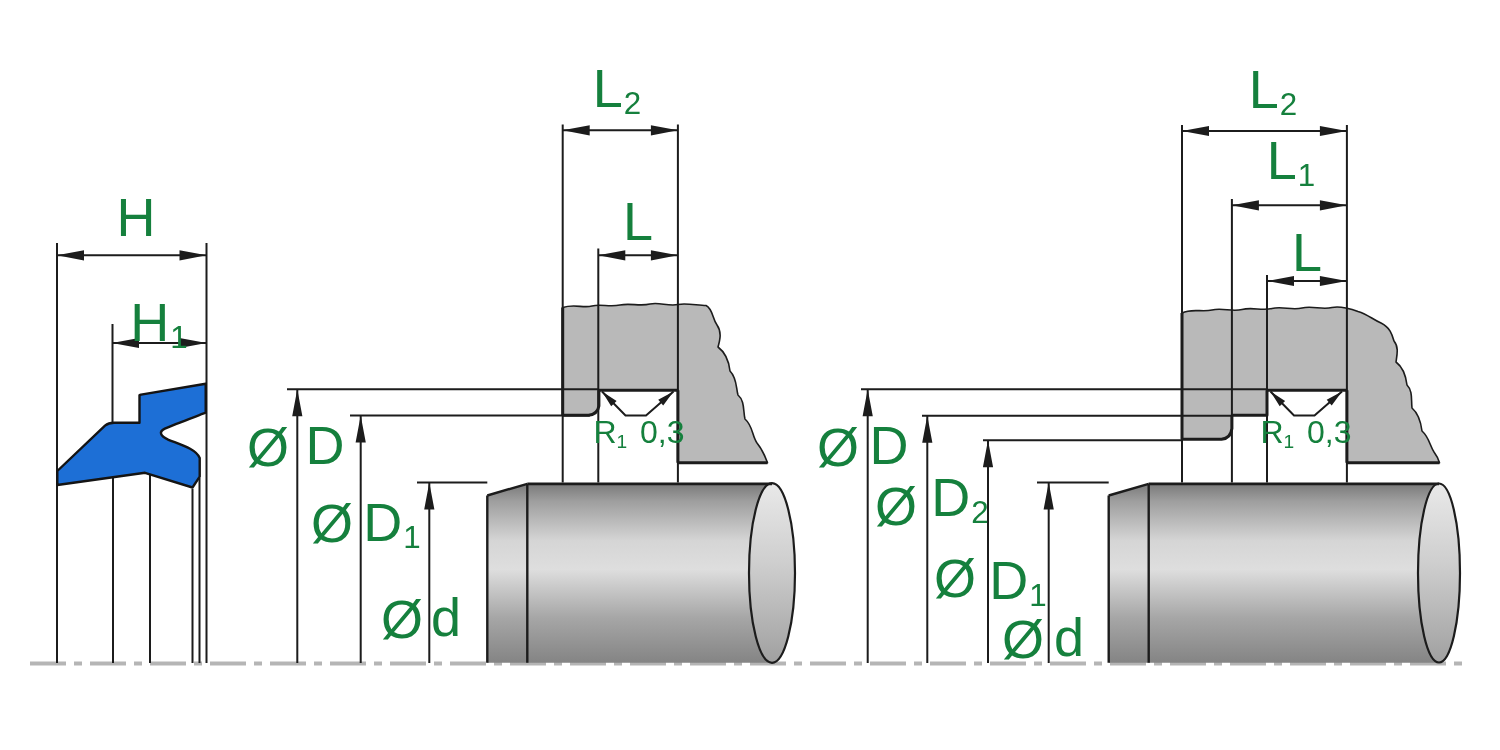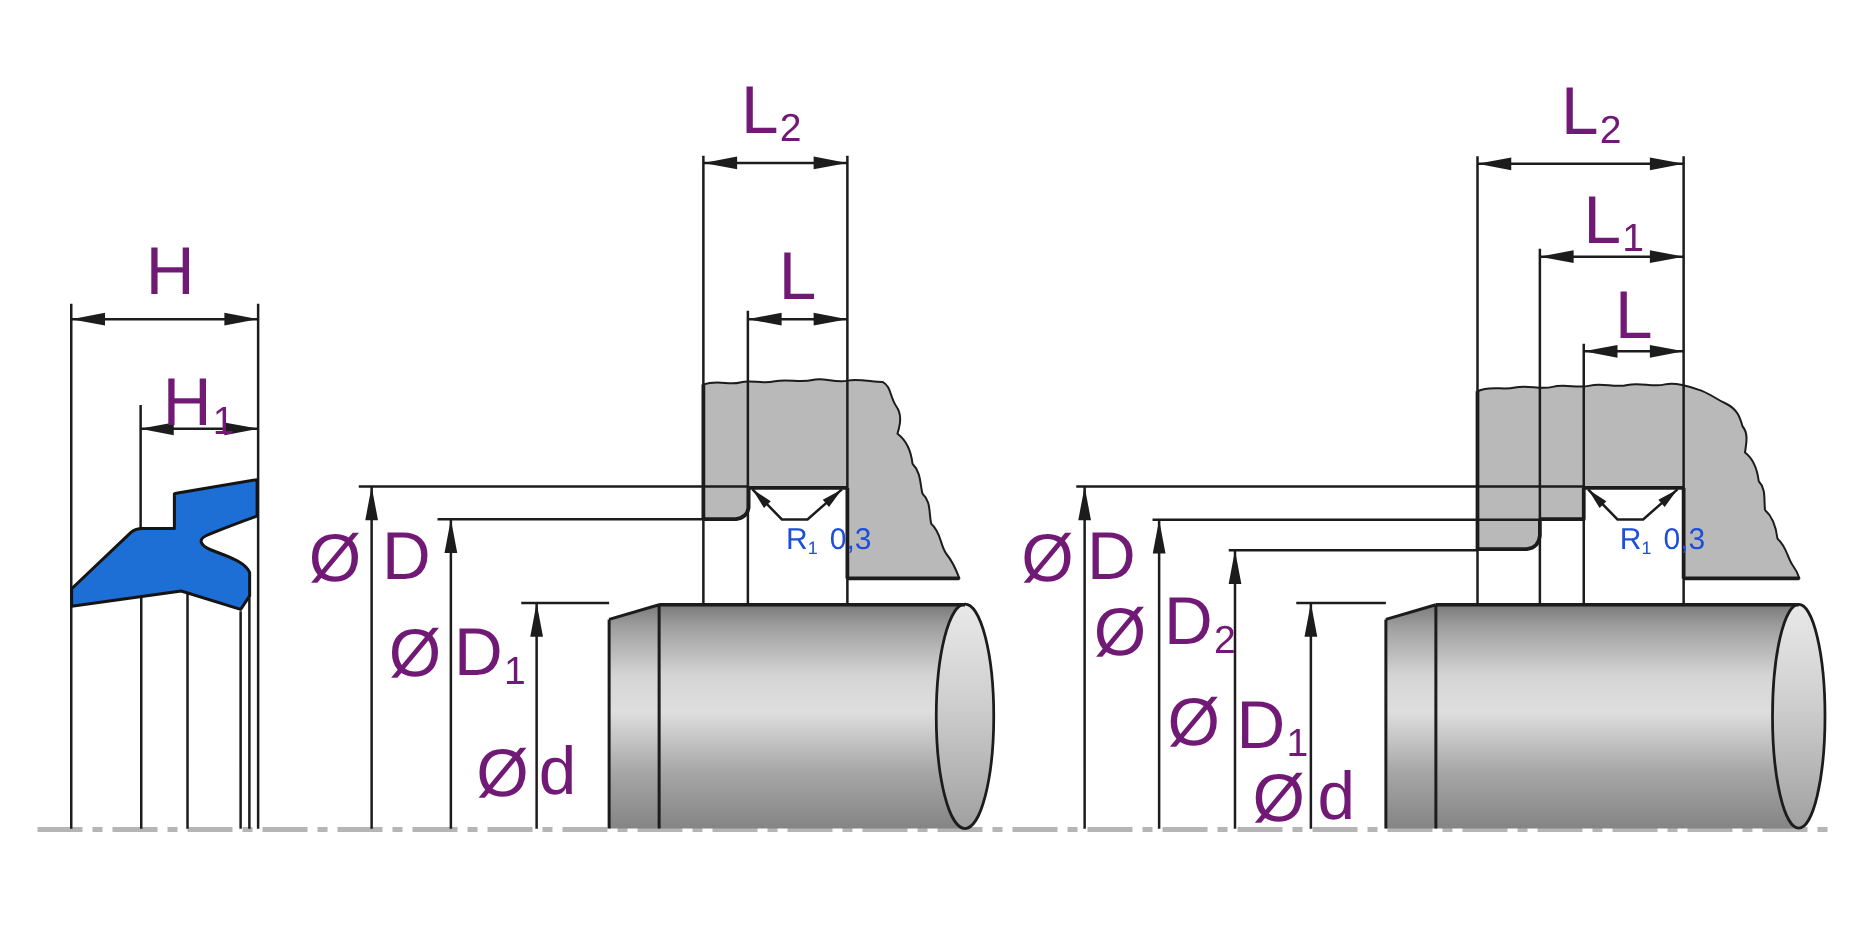--- a/index.html
+++ b/index.html
@@ -1,23 +1,23 @@
 <!DOCTYPE html>
 <html><head>
 <meta charset="utf-8">
 <style>
   html,body{margin:0;padding:0;background:#ffffff;}
   #stage{position:relative;width:1500px;height:750px;background:#ffffff;overflow:hidden;
          font-family:"Liberation Sans", sans-serif;color:#1c1c1c;}
   #drawing{position:absolute;left:0;top:0;}
   .lbl{position:absolute;transform:translate(-50%,-50%);font-size:54px;line-height:1;
-       white-space:nowrap;color:#701a75;}
+       white-space:nowrap;color:#15803d;}
   .lbl .sub{font-size:.58em;position:relative;top:.22em;margin-left:1px;}
-  .rnote{position:absolute;transform:translate(-50%,-50%);font-size:24px;line-height:1;
-         white-space:nowrap;color:#1d4ed8;margin-left:24px;}
+  .rnote{position:absolute;transform:translate(-50%,-50%);font-size:32px;line-height:1;
+         white-space:nowrap;color:#15803d;}
   .rnote .sub{font-size:.6em;position:relative;top:.28em;}
   .rnote .rv{margin-left:.4em;}
 </style>
 </head>
 <body>
 
 <div id="stage">
 
 <svg id="drawing" width="1500" height="750" viewBox="0 0 1500 750">
   <defs>
@@ -132,21 +132,21 @@
   <div class="lbl" style="left:638px;top:221px"><span>L</span></div>
   <div class="lbl" style="left:268px;top:447px"><span>Ø</span></div>
   <div class="lbl" style="left:325px;top:445px"><span>D</span></div>
   <div class="lbl" style="left:332px;top:523px"><span>Ø</span></div>
   <div class="lbl" style="left:392px;top:522px"><span>D</span><span class="sub">1</span></div>
   <div class="lbl" style="left:402px;top:619px"><span>Ø</span></div>
   <div class="lbl" style="left:446px;top:617px"><span>d</span></div>
   <div class="rnote" style="left:639px;top:432px"><span>R</span><span class="sub">1</span><span class="rv">0,3</span></div>
 
   <div class="lbl" style="left:1273px;top:89px"><span>L</span><span class="sub">2</span></div>
-  <div class="lbl" style="left:1291px;top:176px"><span>L</span><span class="sub">1</span></div>
+  <div class="lbl" style="left:1291px;top:160px"><span>L</span><span class="sub">1</span></div>
   <div class="lbl" style="left:1307px;top:252px"><span>L</span></div>
   <div class="lbl" style="left:838px;top:447px"><span>Ø</span></div>
   <div class="lbl" style="left:889px;top:445px"><span>D</span></div>
   <div class="lbl" style="left:896px;top:506px"><span>Ø</span></div>
   <div class="lbl" style="left:960px;top:497px"><span>D</span><span class="sub">2</span></div>
   <div class="lbl" style="left:955px;top:578px"><span>Ø</span></div>
   <div class="lbl" style="left:1018px;top:580px"><span>D</span><span class="sub">1</span></div>
   <div class="lbl" style="left:1023px;top:639px"><span>Ø</span></div>
   <div class="lbl" style="left:1069px;top:637px"><span>d</span></div>
   <div class="rnote" style="left:1306px;top:432px"><span>R</span><span class="sub">1</span><span class="rv">0,3</span></div>

